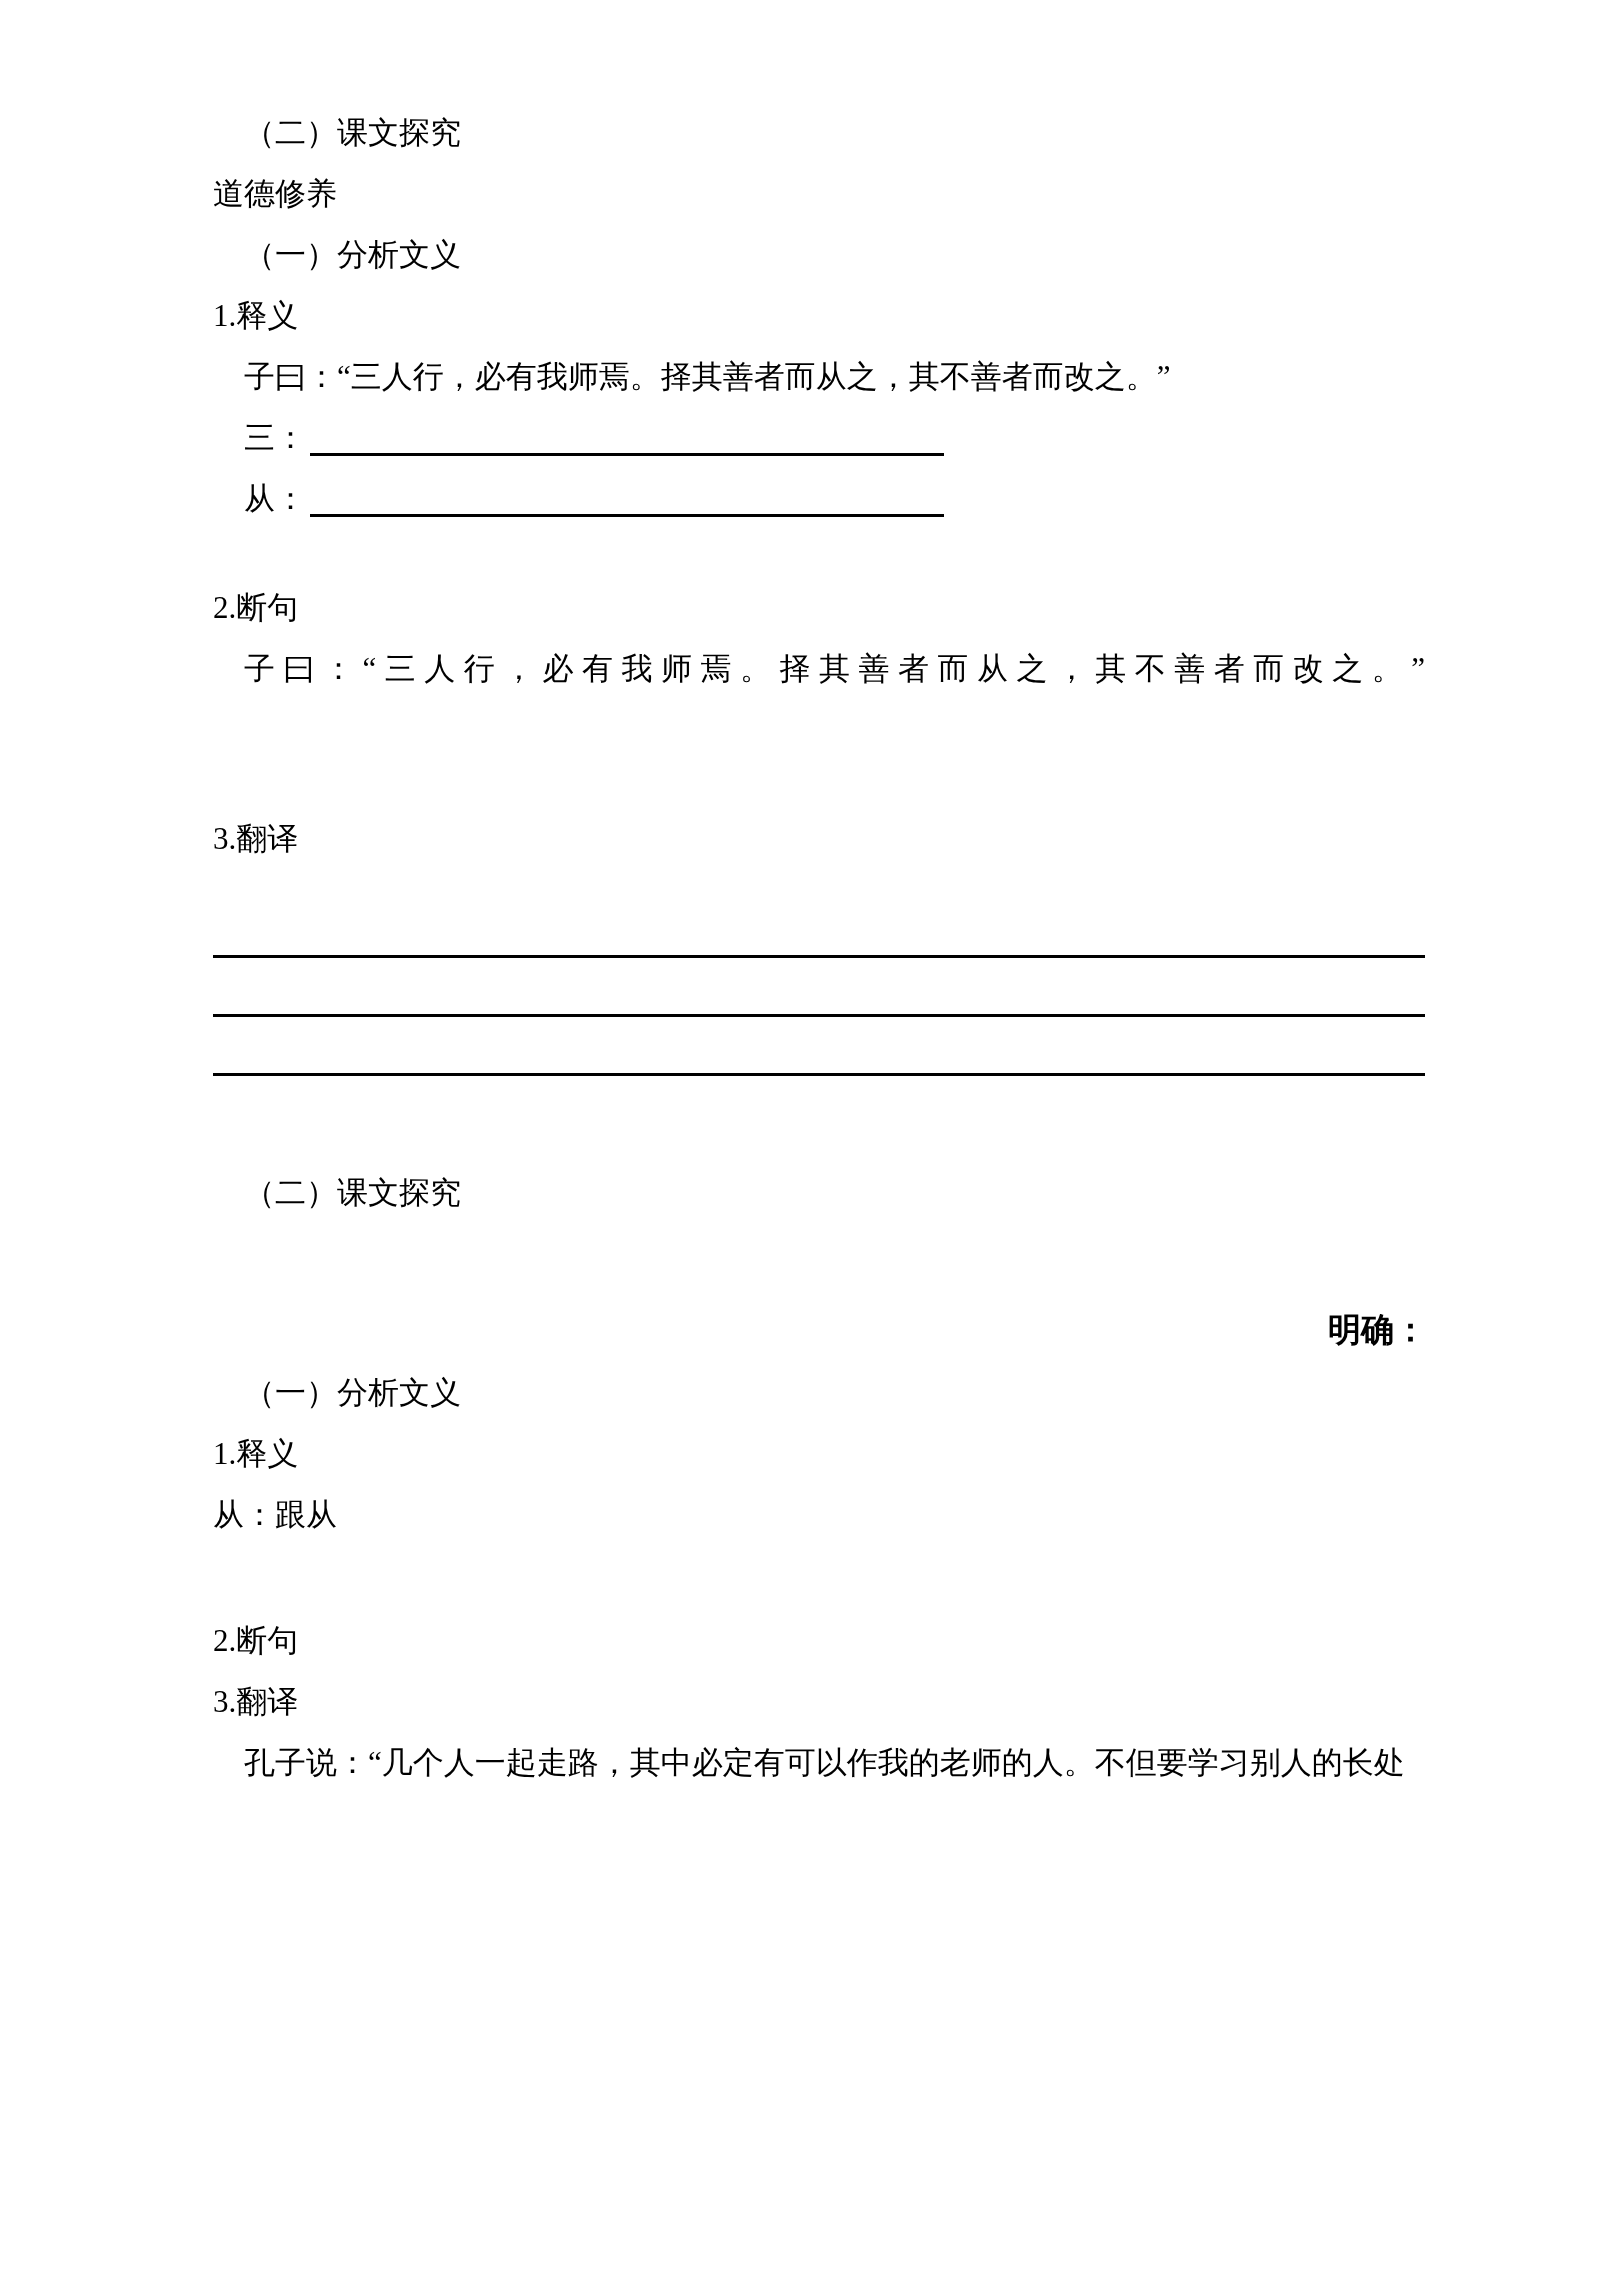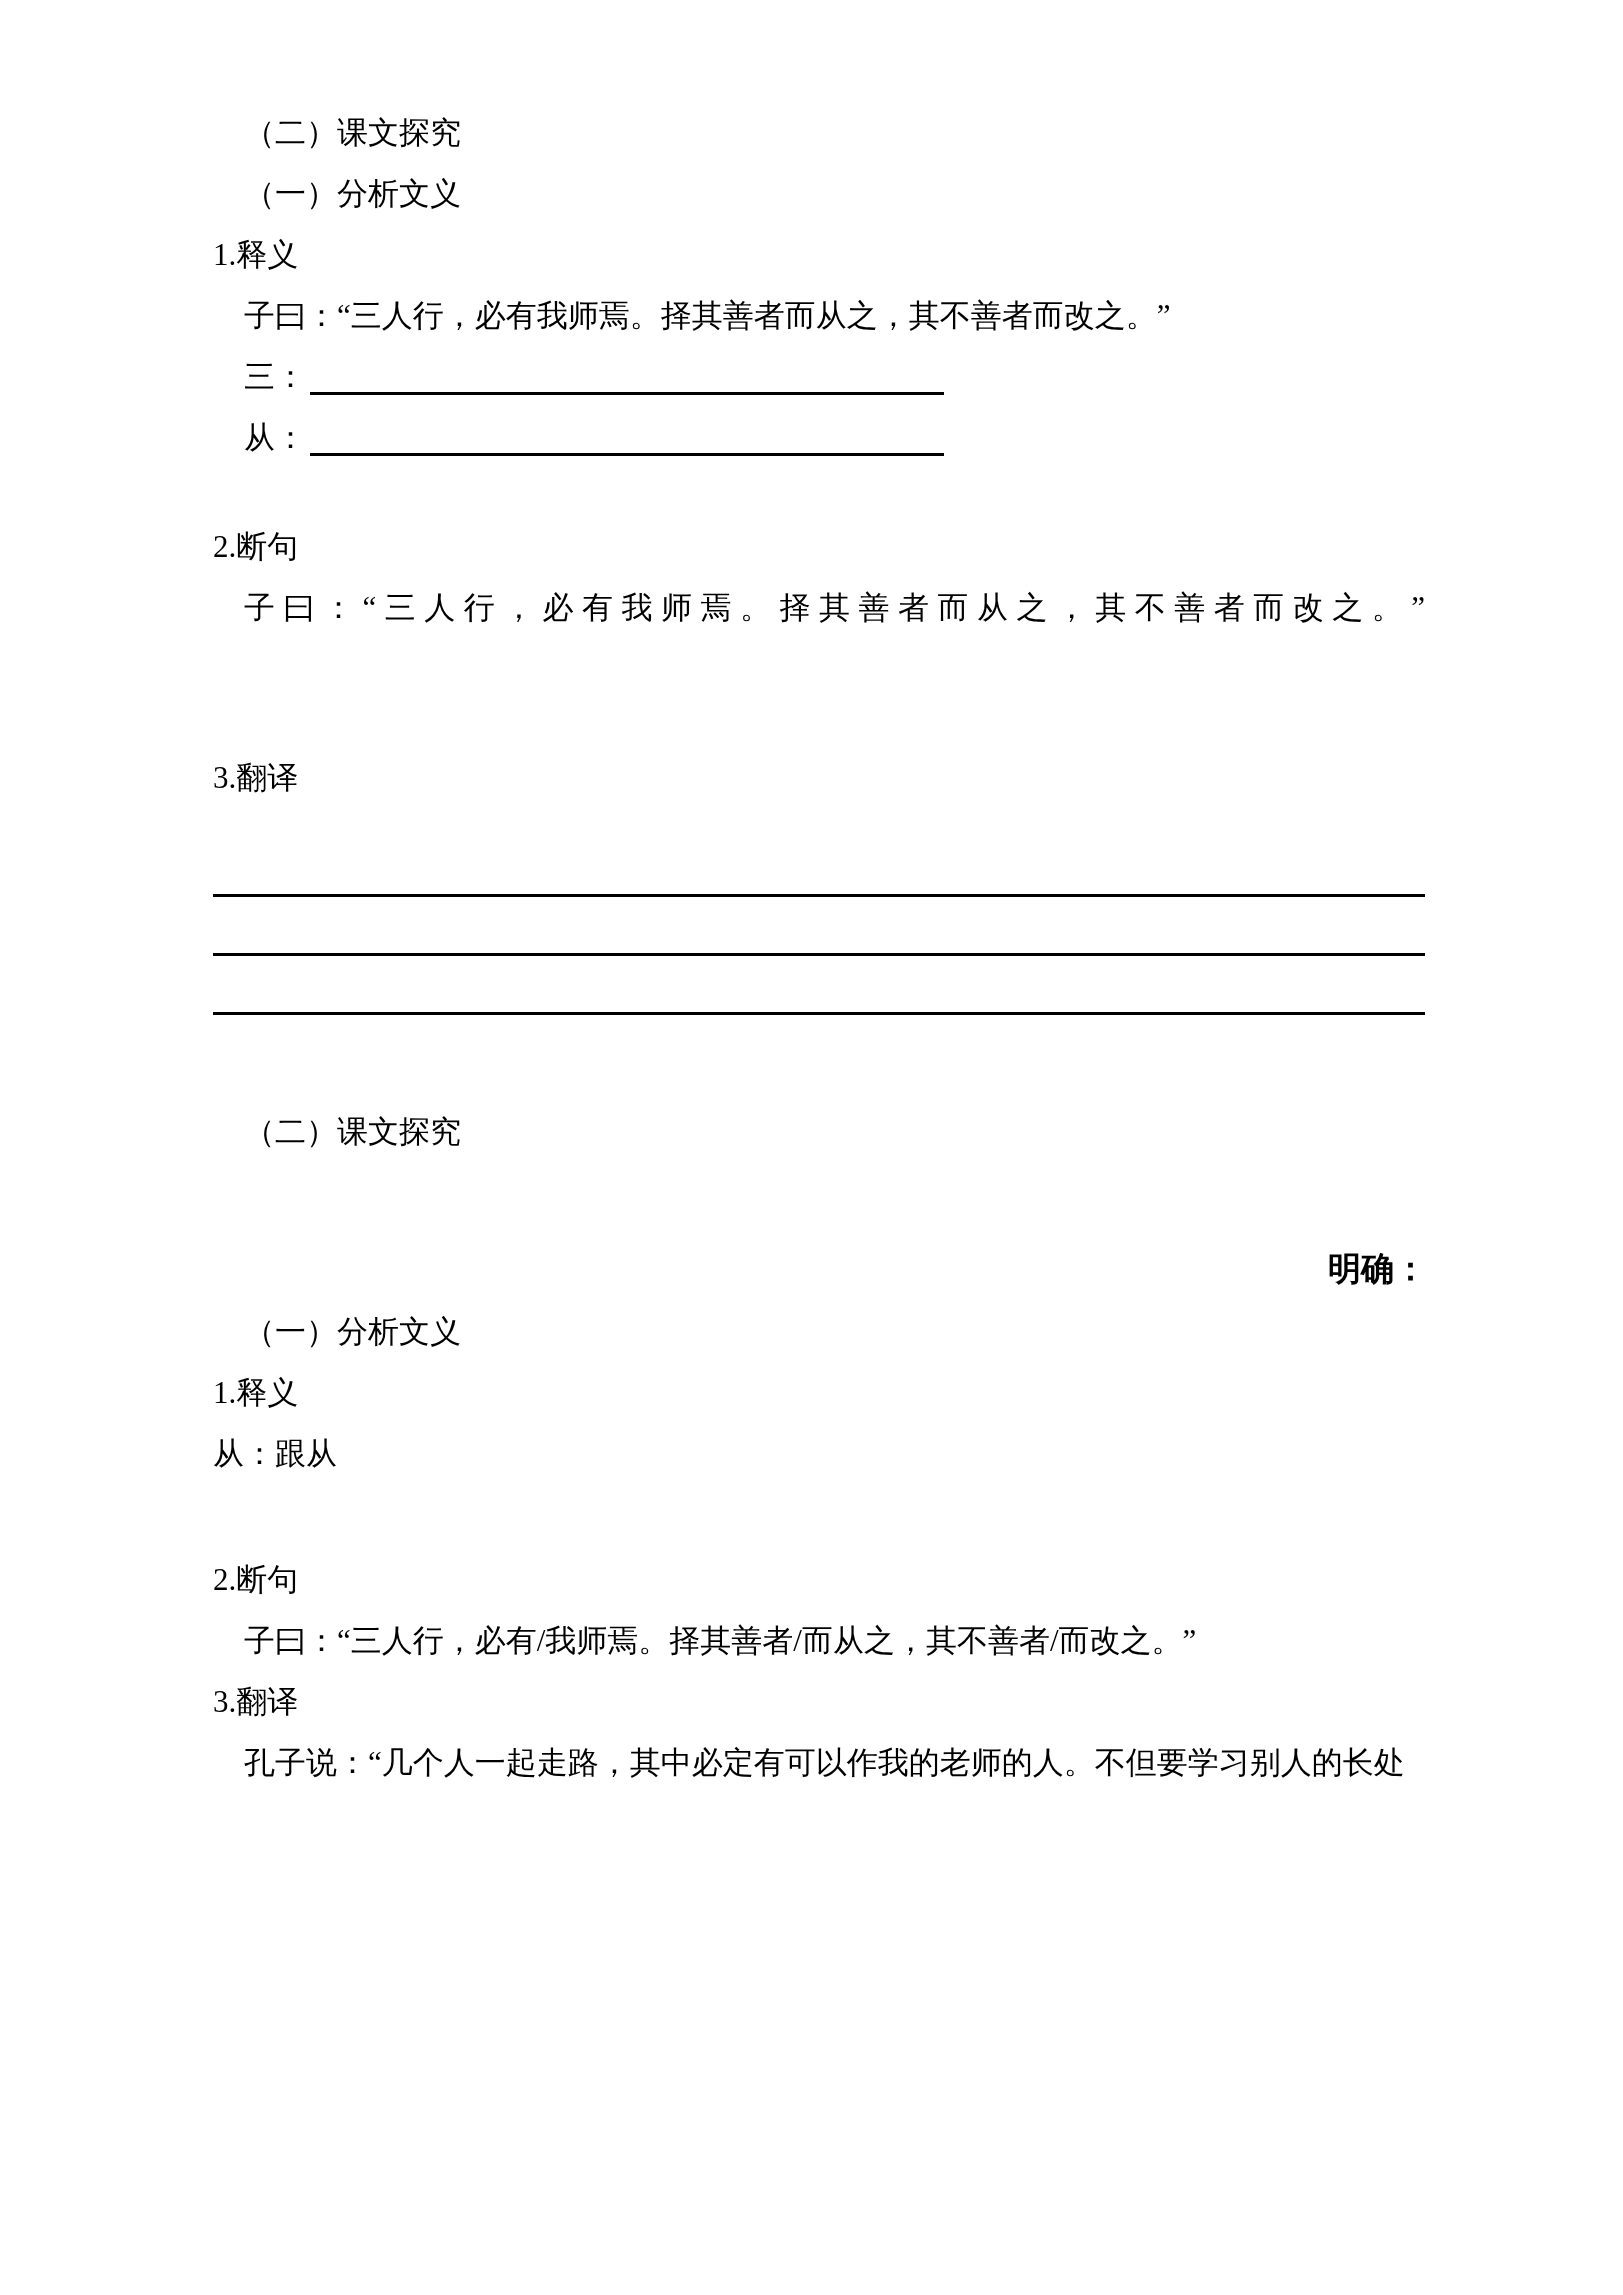--- a/index.html
+++ b/index.html
@@ -129,20 +129,21 @@
 </head>
 <body>
 
 <div class="page">
   <div class="content">
 
     <div style="height:102px"></div>
 
     <div class="line indent">（二）课文探究</div>
 
+    <div class="line">道德修养</div>
 
 
     <div class="line indent">（一）分析文义</div>
 
     <div class="line">1.释义</div>
 
     <div class="line indent">子曰：“三人行，必有我师焉。择其善者而从之，其不善者而改之。”</div>
 
     <div class="fill-row">
       <span class="fill-label">三：</span>
@@ -189,21 +190,20 @@
 
     <div class="line">1.释义</div>
 
 
     <div class="line">从：跟从</div>
 
     <div style="height:65px"></div>
 
     <div class="line">2.断句</div>
 
-    <div class="line indent">子曰：“三人行，必有/我师焉。择其善者/而从之，其不善者/而改之。”</div>
 
     <div class="line">3.翻译</div>
 
     <div class="line indent">孔子说：“几个人一起走路，其中必定有可以作我的老师的人。不但要学习别人的长处</div>
 
   </div>
 
   <div class="footer">11 / 14</div>
 </div>
 

